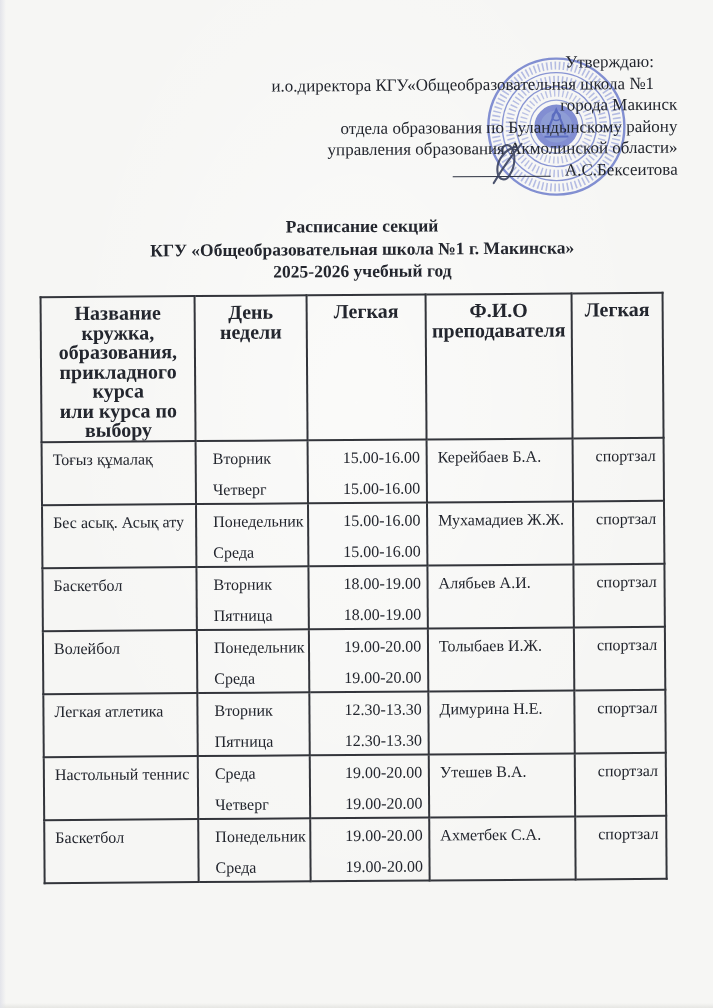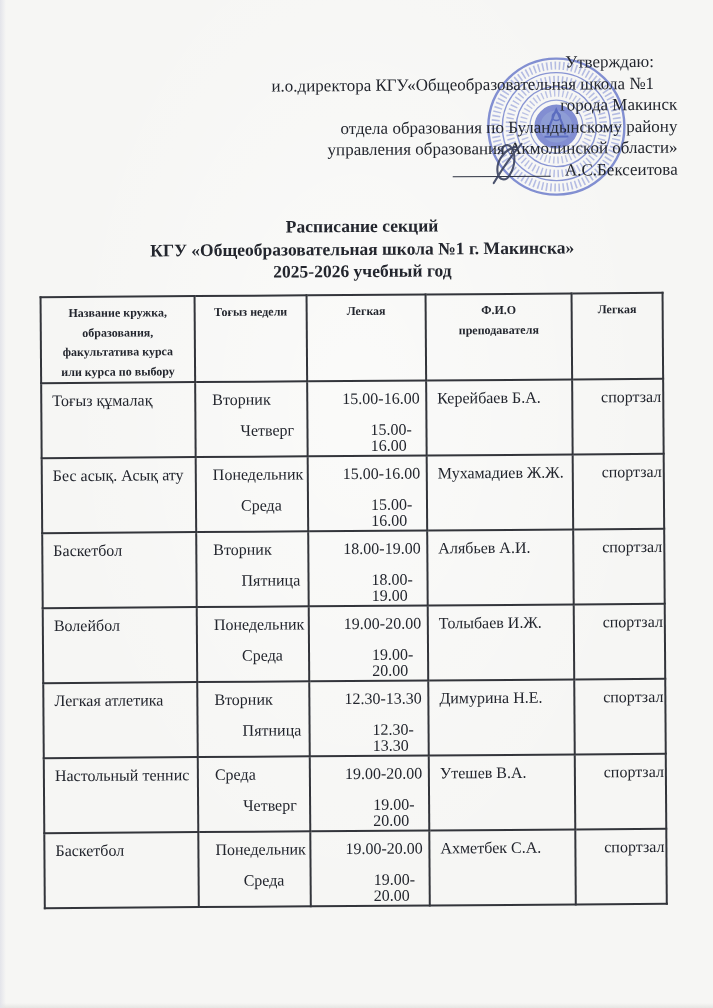--- a/index.html
+++ b/index.html
@@ -44,27 +44,27 @@
     z-index:2;
   }
 
   
   .tbl-wrap{position:absolute;left:41px;top:294px;z-index:2;}
   table{border-collapse:collapse;table-layout:fixed;width:622px;}
   col.c1{width:154px}col.c2{width:112px}col.c3{width:119px}col.c4{width:146px}col.c5{width:91px}
   th,td{border:2px solid #33353b;vertical-align:top;overflow:hidden;}
   thead tr{height:84px;}
   tbody tr{height:63px;}
-  th{font-size:12px;font-weight:bold;padding:6px 2px 0 2px;line-height:19.5px;text-align:center;}
+  th{font-size:20px;font-weight:bold;padding:6px 2px 0 2px;line-height:19.5px;text-align:center;}
   td{font-size:16px;line-height:16px;padding-top:9px;font-weight:normal;}
   td.name,td.teacher{padding-left:10px;padding-right:4px;text-align:left;}
   td.days{padding-left:16px;text-align:left;}
   td.times{padding-left:34px;text-align:left;}
-  td.room{text-align:right;padding-left:16px;}
-  .l2{margin-top:15px;margin-left:28px;}
+  td.room{text-align:center;padding-left:16px;}
+  .l2{margin-top:15px;}
 </style>
 </head>
 <body>
 
 <div class="paper-texture"></div>
 
 <div class="page">
 
   <svg class="stamp" viewBox="0 0 144 144">
     <g fill="none" stroke="#5a6cc5">
@@ -115,25 +115,25 @@
           <col class="c2">
           <col class="c3">
           <col class="c4">
           <col class="c5">
         </colgroup>
       <thead>
         <tr>
           <th>
             <div>Название кружка,</div>
             <div>образования,</div>
-            <div>факультатива курса</div>
+            <div>прикладного курса</div>
             <div>или курса по выбору</div>
           </th>
           <th>
-            <div>Тоғыз недели</div>
+            <div>День недели</div>
           </th>
           <th>
             <div>Легкая</div>
           </th>
           <th>
             <div>Ф.И.О</div>
             <div>преподавателя</div>
           </th>
           <th>
             <div>Легкая</div>

